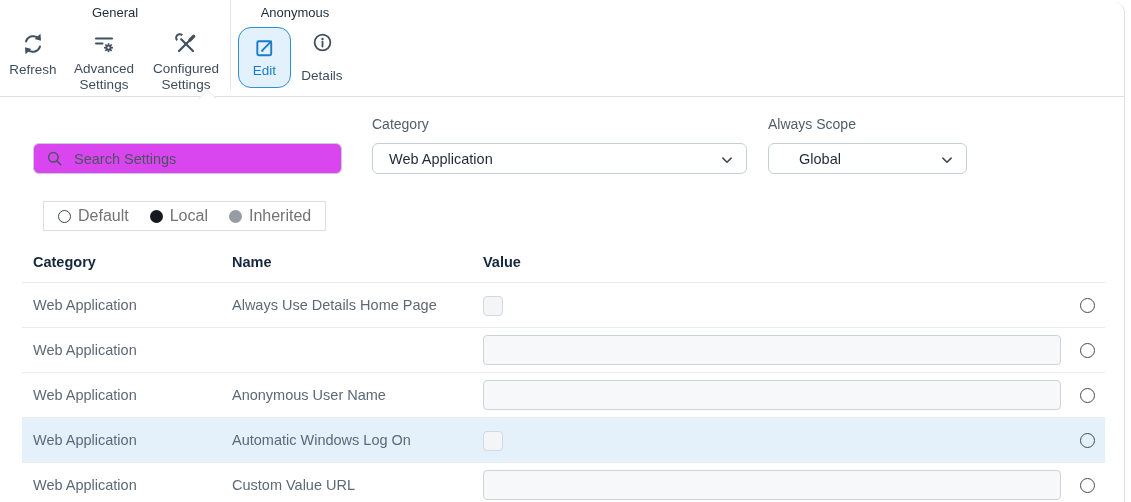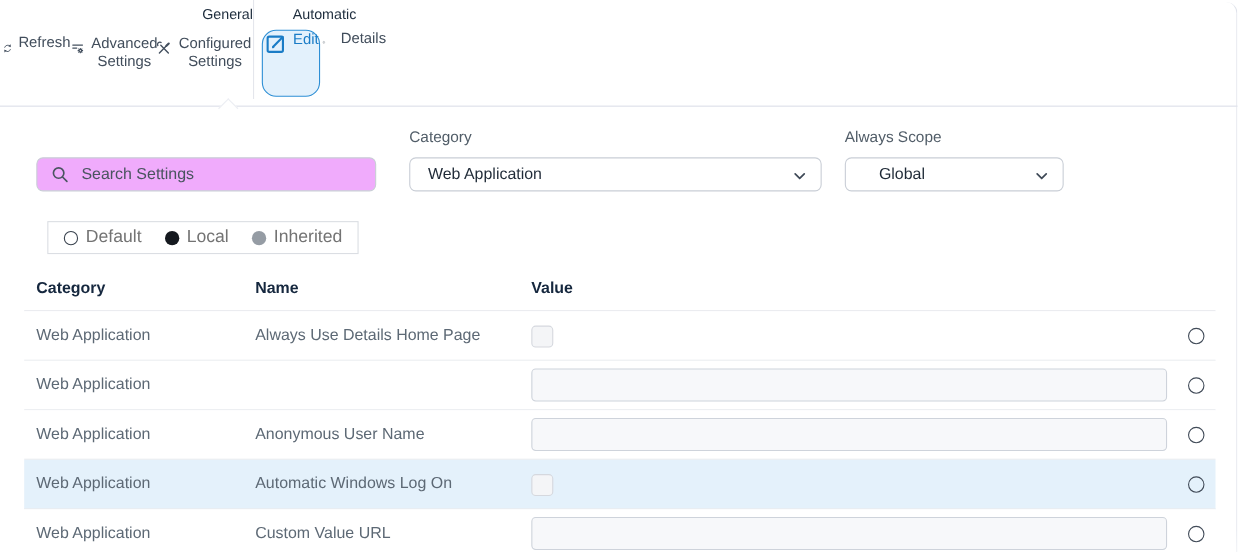--- a/index.html
+++ b/index.html
@@ -17,27 +17,27 @@
     pointer-events:none;
   }
   
   .ribbon {
     position:absolute; left:0; top:0; width:1125px; height:97px;
     background:#fff; border-bottom:1px solid #dcdfe9;
   }
   .group-title {
     position:absolute; top:5px; font-size:13px; color:#1d2c3c; text-align:center;
   }
-  .group-title.general { left:0; width:230px;text-align:right; }
+  .group-title.general { left:0; width:230px; }
   .group-title.contextual { left:238px; width:114px; }
   .group-divider {
     position:absolute; left:230px; top:0; width:1px; height:90px; background:#e4e6ec;
   }
   .ribbon-btn {
-    position:absolute; display:flex; align-items:flex-start;
+    position:absolute; display:flex; flex-direction:column; align-items:center;
     gap:5px; cursor:pointer; color:#414d5b; border-radius:6px;
   }
   .ribbon-btn .btn-label {
     font-size:13.5px; line-height:1.18; text-align:center; color:#414d5b;
   }
   .ribbon-btn.refresh   { left:2px;   top:31px; width:62px; }
   .ribbon-btn.advanced  { left:64px;  top:32px; width:80px; }
   .ribbon-btn.configured{ left:142px; top:32px; width:88px; }
   .ribbon-btn.edit {
     left:238px; top:27px; width:53px; height:61px; justify-content:center; gap:4px;border-radius:13px;
@@ -53,21 +53,21 @@
     background:#fff; transform:rotate(45deg);
     border-top:1px solid #eceef3; border-left:1px solid #eceef3;
   }
   
   .search-box {
     position:absolute; left:33px; top:143px; width:309px; height:31px;
   }
   .search-box input {
     width:100%; height:100%; border:1px solid #c9ced6; border-radius:6px;
     padding:0 10px 0 40px; font-size:14.5px; color:#202b36; outline:none;
-    font-family:inherit; background:#f0abfc;
+    font-family:inherit; background:#d946ef;
   }
   .search-box input::placeholder { color:#49545f; opacity:1; }
   .search-box .icon { position:absolute; left:12px; top:6px; }
   .field-label {
     position:absolute; font-size:14px; color:#515d68;
   }
   .field-label.category { left:372px; top:116px; }
   .field-label.scope    { left:768px; top:116px; }
   .select {
     position:absolute; height:31px; border:1px solid #c9ced6; border-radius:6px;
@@ -124,21 +124,21 @@
   }
 </style>
 </head>
 <body>
 
 <div class="page">
 
   <div class="ribbon">
 
     <div class="group-title general">General</div>
-    <div class="group-title contextual">Automatic</div>
+    <div class="group-title contextual">Anonymous</div>
     <div class="group-divider"></div>
 
     <div class="ribbon-btn refresh">
       <svg class="icon" width="26" height="26" viewBox="0 0 24 24">
         <g fill="none" stroke="#44505f" stroke-width="1.9" stroke-linecap="round">
           <path d="M5.6 9.6 A 7 7 0 0 1 17.6 7.3"></path>
           <path d="M18.4 14.4 A 7 7 0 0 1 6.4 16.7"></path>
         </g>
         <polygon points="18.9,2.6 19.4,9.0 13.5,7.4" fill="#44505f"></polygon>
         <polygon points="5.1,21.4 4.6,15.0 10.5,16.6" fill="#44505f"></polygon>

